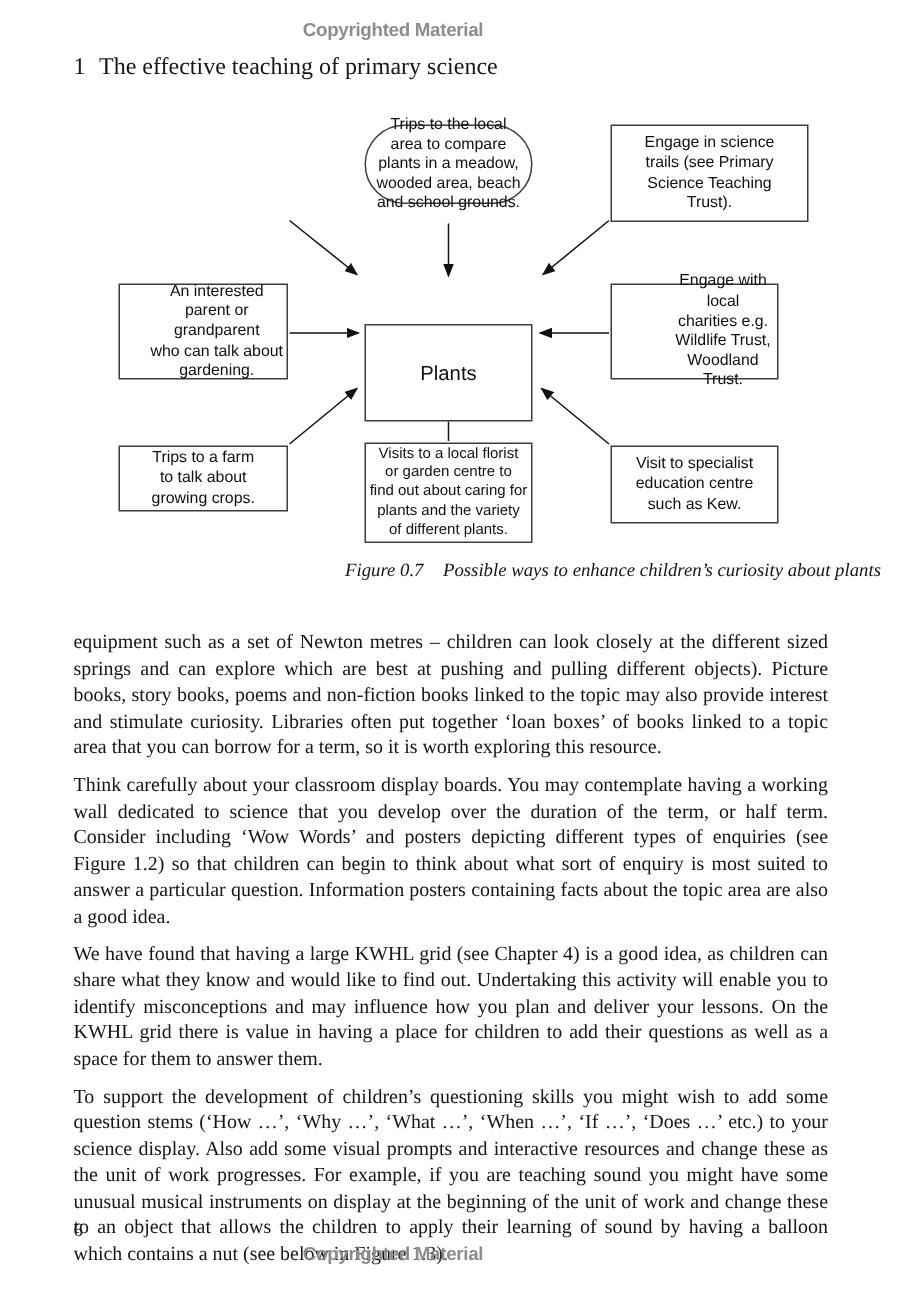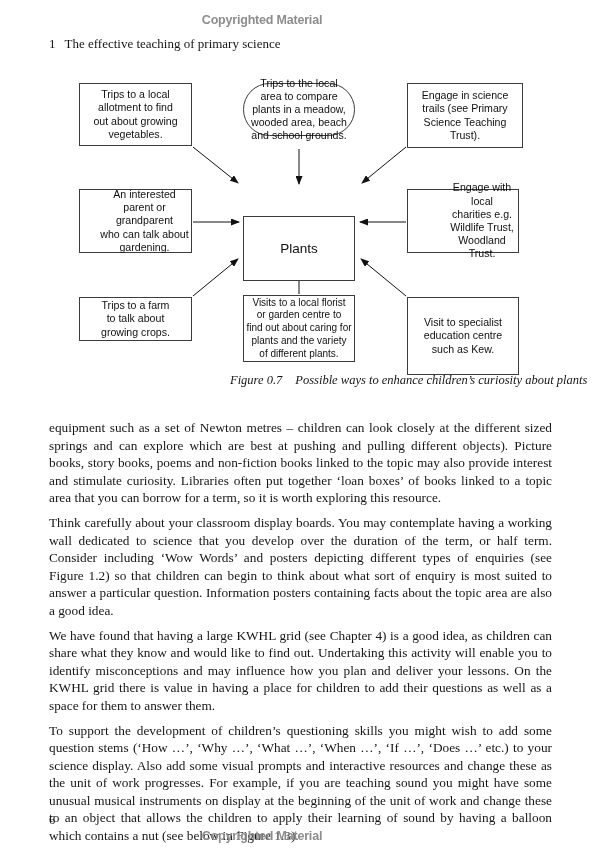--- a/index.html
+++ b/index.html
@@ -21,21 +21,21 @@
     letter-spacing: -0.2px;
     color: var(--muted-copyright, #8d8d8d);
     white-space: nowrap;
   }
   .copyright.top { top: 13px; }
   .copyright.bottom { top: 829px; }
 
   .running-header {
     position: absolute;
     left: 49px; top: 36px;
-    font-size: 13px;
+    font-size: 16px;
     color: var(--text, #161616);
     white-space: nowrap;
   }
   .running-header .chap-num { margin-right: 9px; }
 
   
   .diagram { position: absolute; left: 0; top: 0; width: 600px; height: 410px; }
   .diagram svg { position: absolute; left: 0; top: 0; }
   .dbox {
     position: absolute;
@@ -48,27 +48,27 @@
     text-align: center;
     font-family: "Liberation Sans", sans-serif;
     font-size: 10.6px;
     line-height: 13.2px;
     color: #101010;
     white-space: pre-line;
     padding: 2px;
   }
   .b-tl { left: 79px;  top: 83px;  width: 113px; height: 63px; }
   .b-tc { left: 243px; top: 83px;  width: 112px; height: 53px; border-radius: 28px; }
-  .b-tr { left: 407px; top: 83px;  width: 116px; height: 65px; }
+  .b-tr { left: 407px; top: 83px;  width: 132px; height: 65px; }
   .b-ml { left: 79px;  top: 189px; width: 113px; height: 64px; padding-left: 20px; }
   .b-c  { left: 243px; top: 188px; width: 112px; height: 65px; font-size: 13.5px; margin-top: 28px; }
   .b-mr { left: 407px; top: 189px; width: 112px; height: 64px; padding-left: 40px; }
   .b-bl { left: 79px;  top: 297px; width: 113px; height: 44px; }
   .b-bc { left: 243px; top: 295px; width: 112px; height: 67px; font-size: 10px; line-height: 12.8px; text-align: center; }
-  .b-br { left: 407px; top: 297px; width: 112px; height: 78px; }
+  .b-br { left: 407px; top: 297px; width: 112px; height: 52px; }
 
   .fig-caption {
     position: absolute;
     left: 230px; top: 373px;
     font-style: italic;
     font-size: 12.5px;
     white-space: nowrap;
     color: #141414;
   }
   .fig-caption .cap-label { margin-right: 13px; }
@@ -111,24 +111,20 @@
       <line x1="299" y1="149" x2="299" y2="184" marker-end="url(#ah)"></line>
       <line x1="406" y1="147" x2="362" y2="183" marker-end="url(#ah)"></line>
       <line x1="193" y1="222" x2="239" y2="222" marker-end="url(#ah)"></line>
       <line x1="406" y1="222" x2="360" y2="222" marker-end="url(#ah)"></line>
       <line x1="193" y1="296" x2="238" y2="259" marker-end="url(#ah)"></line>
       <line x1="299" y1="294" x2="299" y2="258" marker-end="url(#ah)"></line>
       <line x1="406" y1="296" x2="361" y2="259" marker-end="url(#ah)"></line>
     </g>
   </svg>
 
-  <div class="dbox b-tl">Trips to a local
-allotment to find
-out about growing
-vegetables.</div>
   <div class="dbox b-tc">Trips to the local
 area to compare
 plants in a meadow,
 wooded area, beach
 and school grounds.</div>
   <div class="dbox b-tr">Engage in science
 trails (see Primary
 Science Teaching
 Trust).</div>
   <div class="dbox b-ml">An interested

